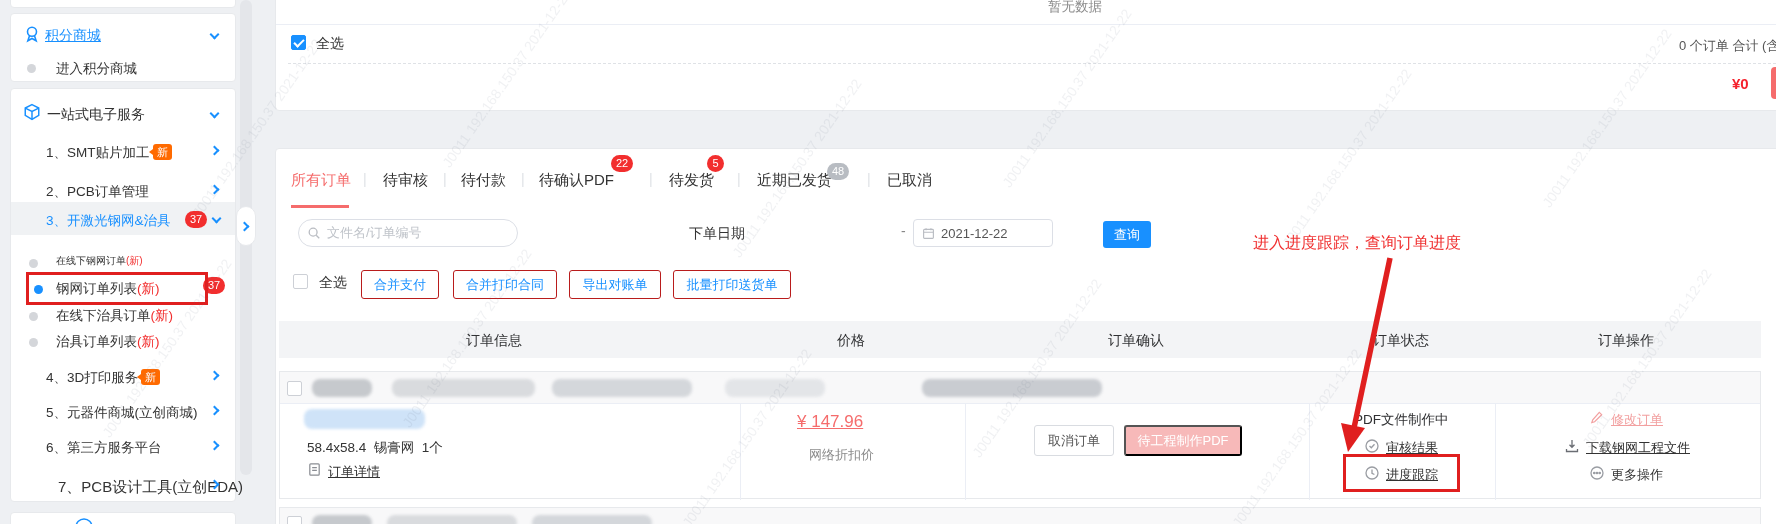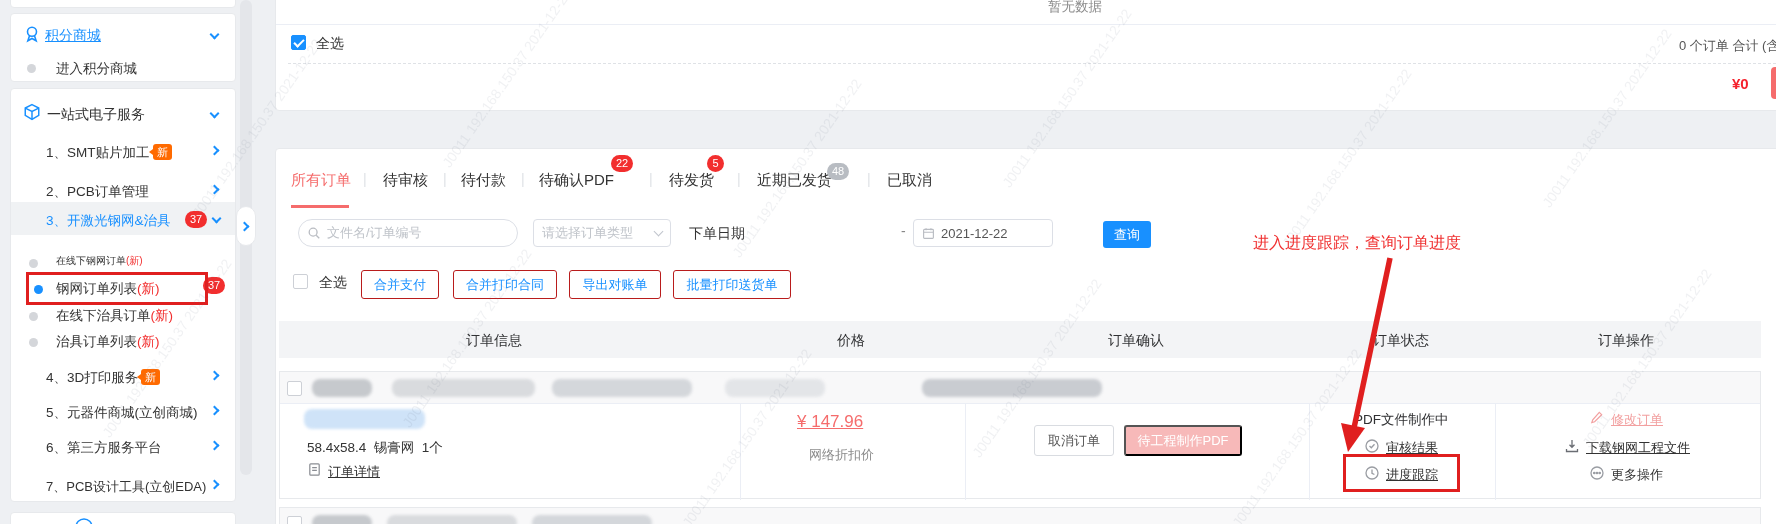--- a/index.html
+++ b/index.html
@@ -109,21 +109,21 @@
   <a class="txt" style="left:35px;top:280px;font-size:13.5px">4、3D打印服务</a>
   <span class="badge-new" style="left:130px;top:280px">新</span>
   <span class="chr" style="left:200px;top:283px"></span>
 
   <a class="txt" style="left:35px;top:315px;font-size:13.5px">5、元器件商城(立创商城)</a>
   <span class="chr" style="left:200px;top:318px"></span>
 
   <a class="txt" style="left:35px;top:350px;font-size:13.5px">6、第三方服务平台</a>
   <span class="chr" style="left:200px;top:353px"></span>
 
-  <a class="txt" style="left:35px;top:389px;font-size:13px">7、PCB设计工具(立创EDA)</a>
+  <a class="txt" style="left:47px;top:389px;font-size:15px">7、PCB设计工具(立创EDA)</a>
   <span class="chr" style="left:200px;top:392px"></span>
 </div>
 
 <div class="card" style="left:10px;top:512px;width:226px;height:30px">
   <span class="ic" style="left:63px;top:4px">
     <svg width="20" height="20" viewBox="0 0 20 20" fill="none" stroke="#1890ff" stroke-width="1.5">
         <circle cx="10" cy="10" r="8"></circle>
       </svg>
   </span>
 </div>
@@ -166,24 +166,20 @@
 
   <div class="inp" style="left:22px;top:70px;width:220px;height:28px;border-radius:14px">
     <span>
       <svg width="14" height="14" viewBox="0 0 16 16" fill="none" stroke="#b9bcc2" stroke-width="1.5">
           <circle cx="7" cy="7" r="4.5"></circle>
           <path d="M10.5 10.5 L14 14"></path>
         </svg>
     </span>
     <span class="ph">文件名/订单编号</span>
   </div>
-  <div class="inp" style="left:257px;top:70px;width:138px;height:28px">
-    <span class="ph">请选择订单类型</span>
-    <span style="margin-left:auto;width:7px;height:7px;border-top:1.5px solid #c0c4cc;border-right:1.5px solid #c0c4cc;transform:rotate(135deg);margin-top:-4px"></span>
-  </div>
   <span class="txt" style="left:413px;top:76px;font-size:14px">下单日期</span>
   <span class="txt" style="left:625px;top:74px;font-size:14px;color:#888">-</span>
   <div class="inp" style="left:637px;top:70px;width:140px;height:28px">
     <span>
       <svg width="13" height="13" viewBox="0 0 16 16" fill="none" stroke="#b9bcc2" stroke-width="1.4">
           <rect x="2" y="3" width="12" height="11" rx="1"></rect>
           <path d="M2 6.5 H14 M5 1.5 V4 M11 1.5 V4"></path>
         </svg>
     </span>
     <span style="color:#555">2021-12-22</span>

